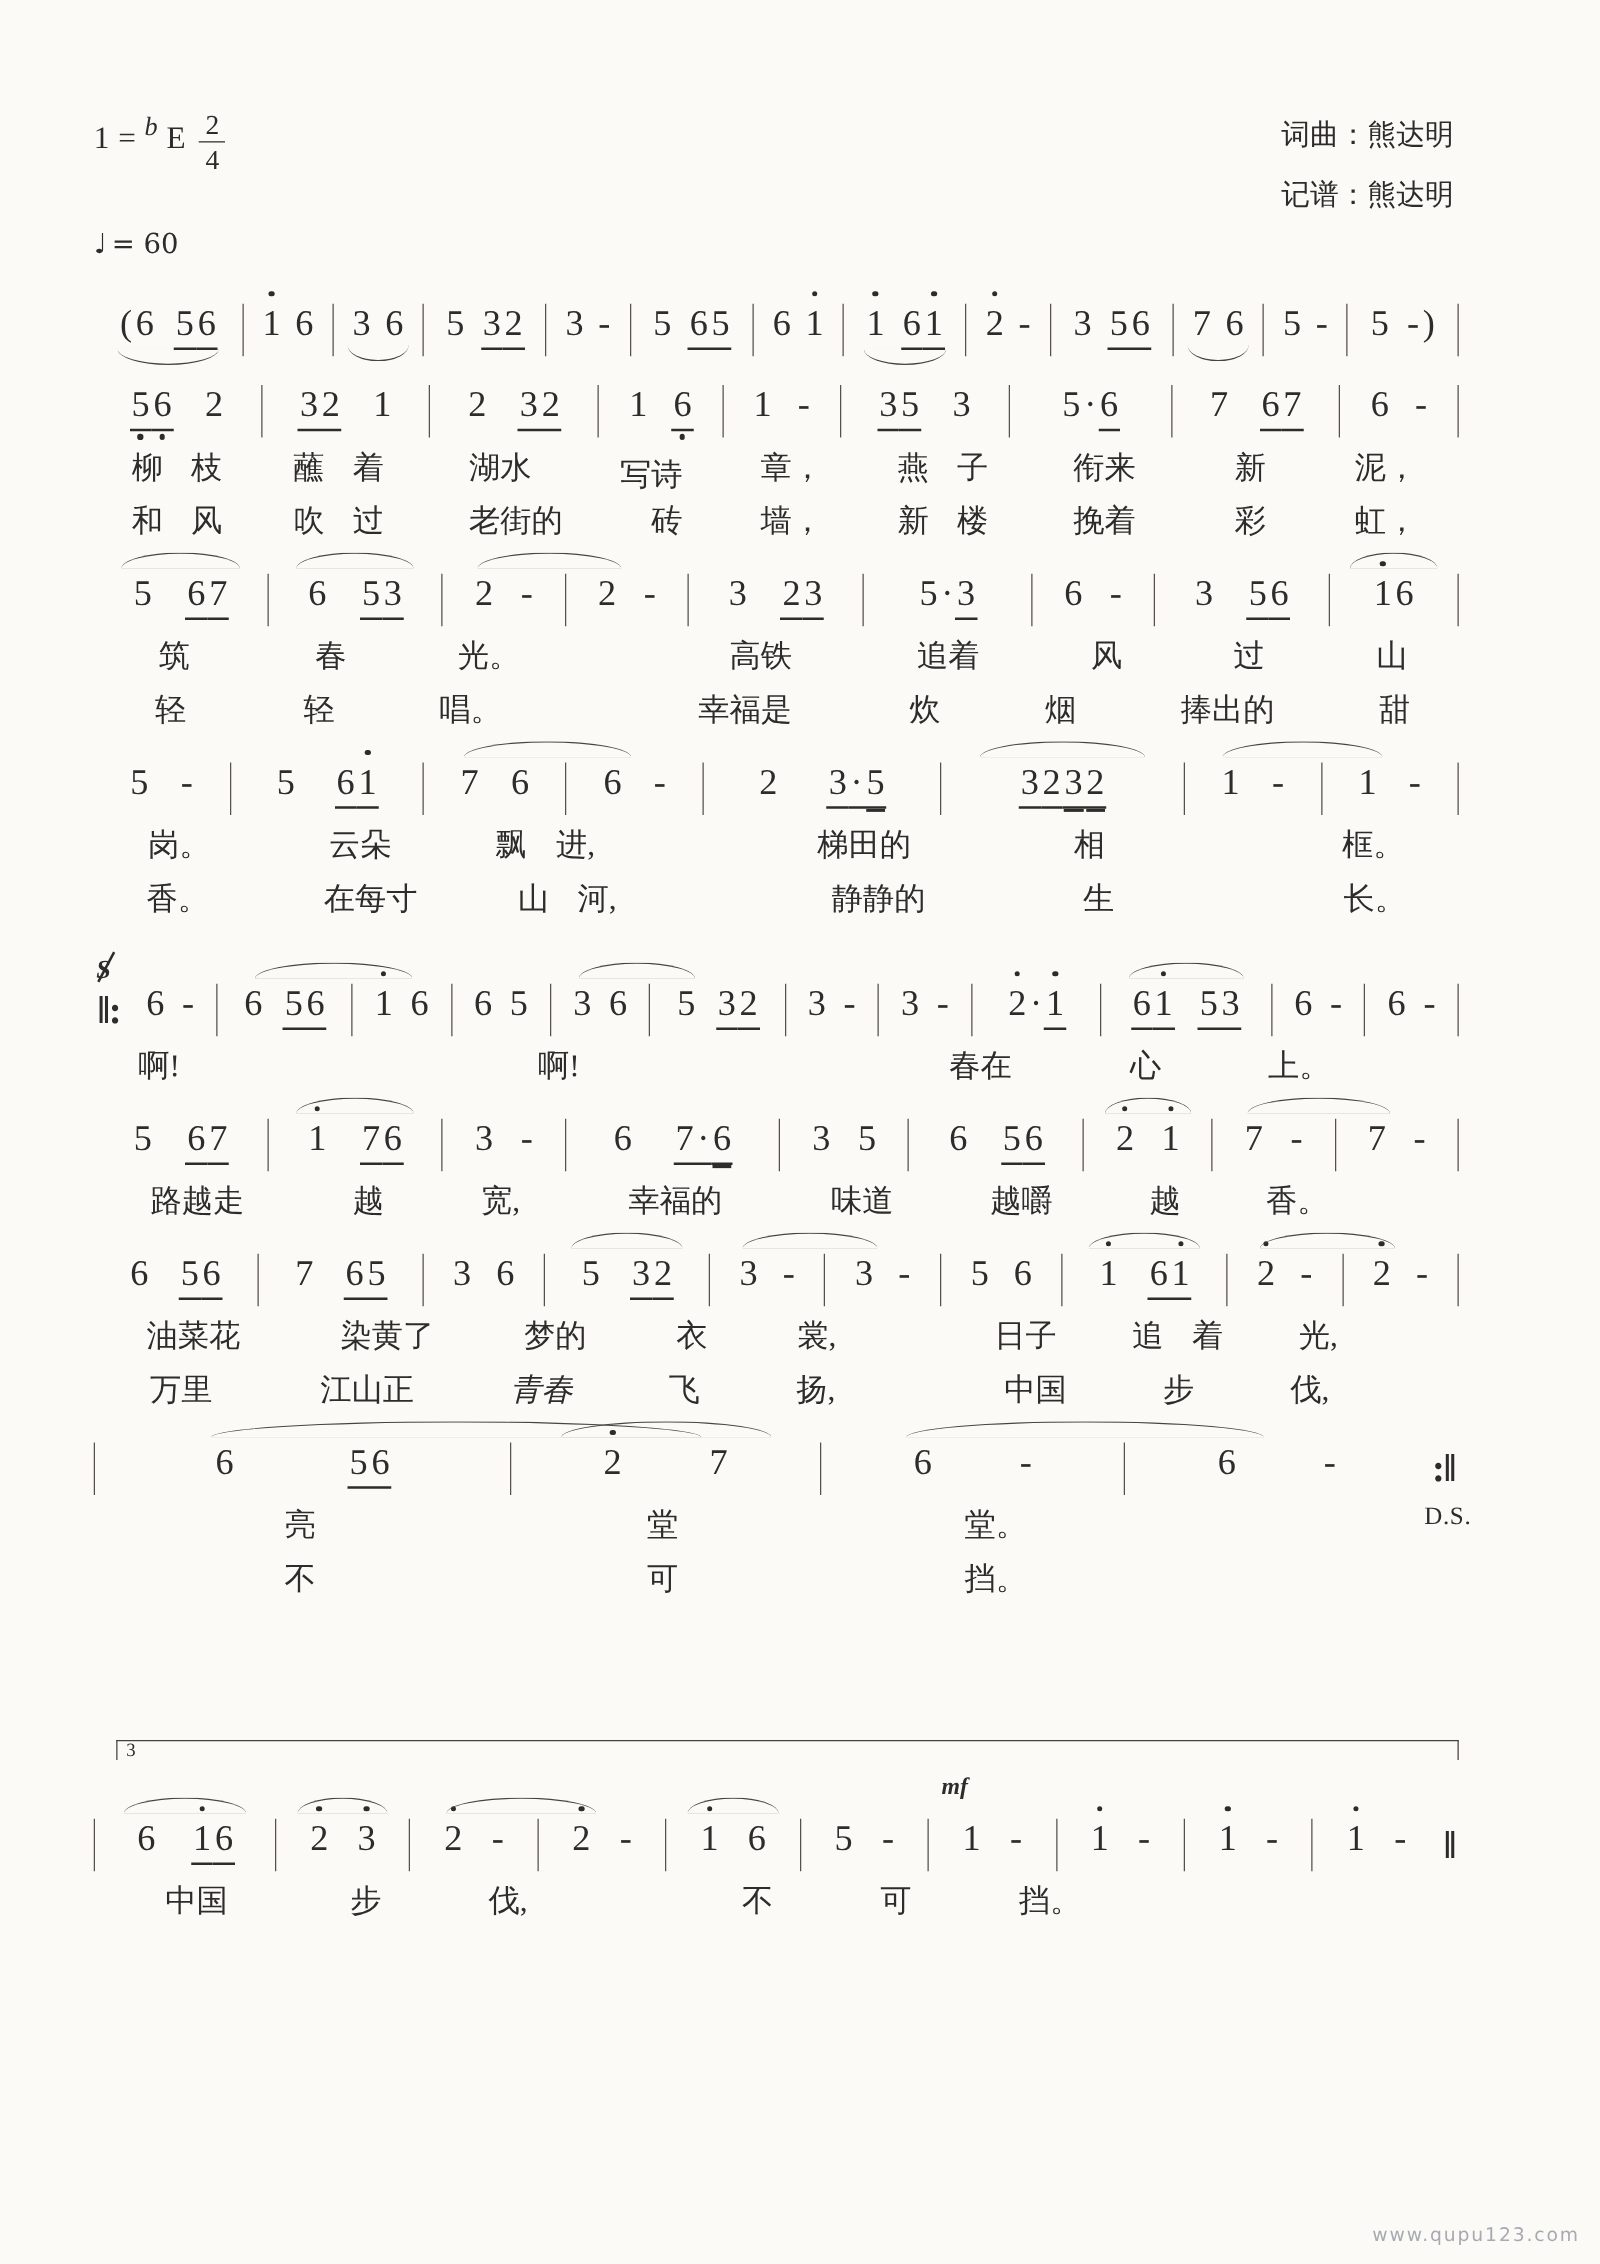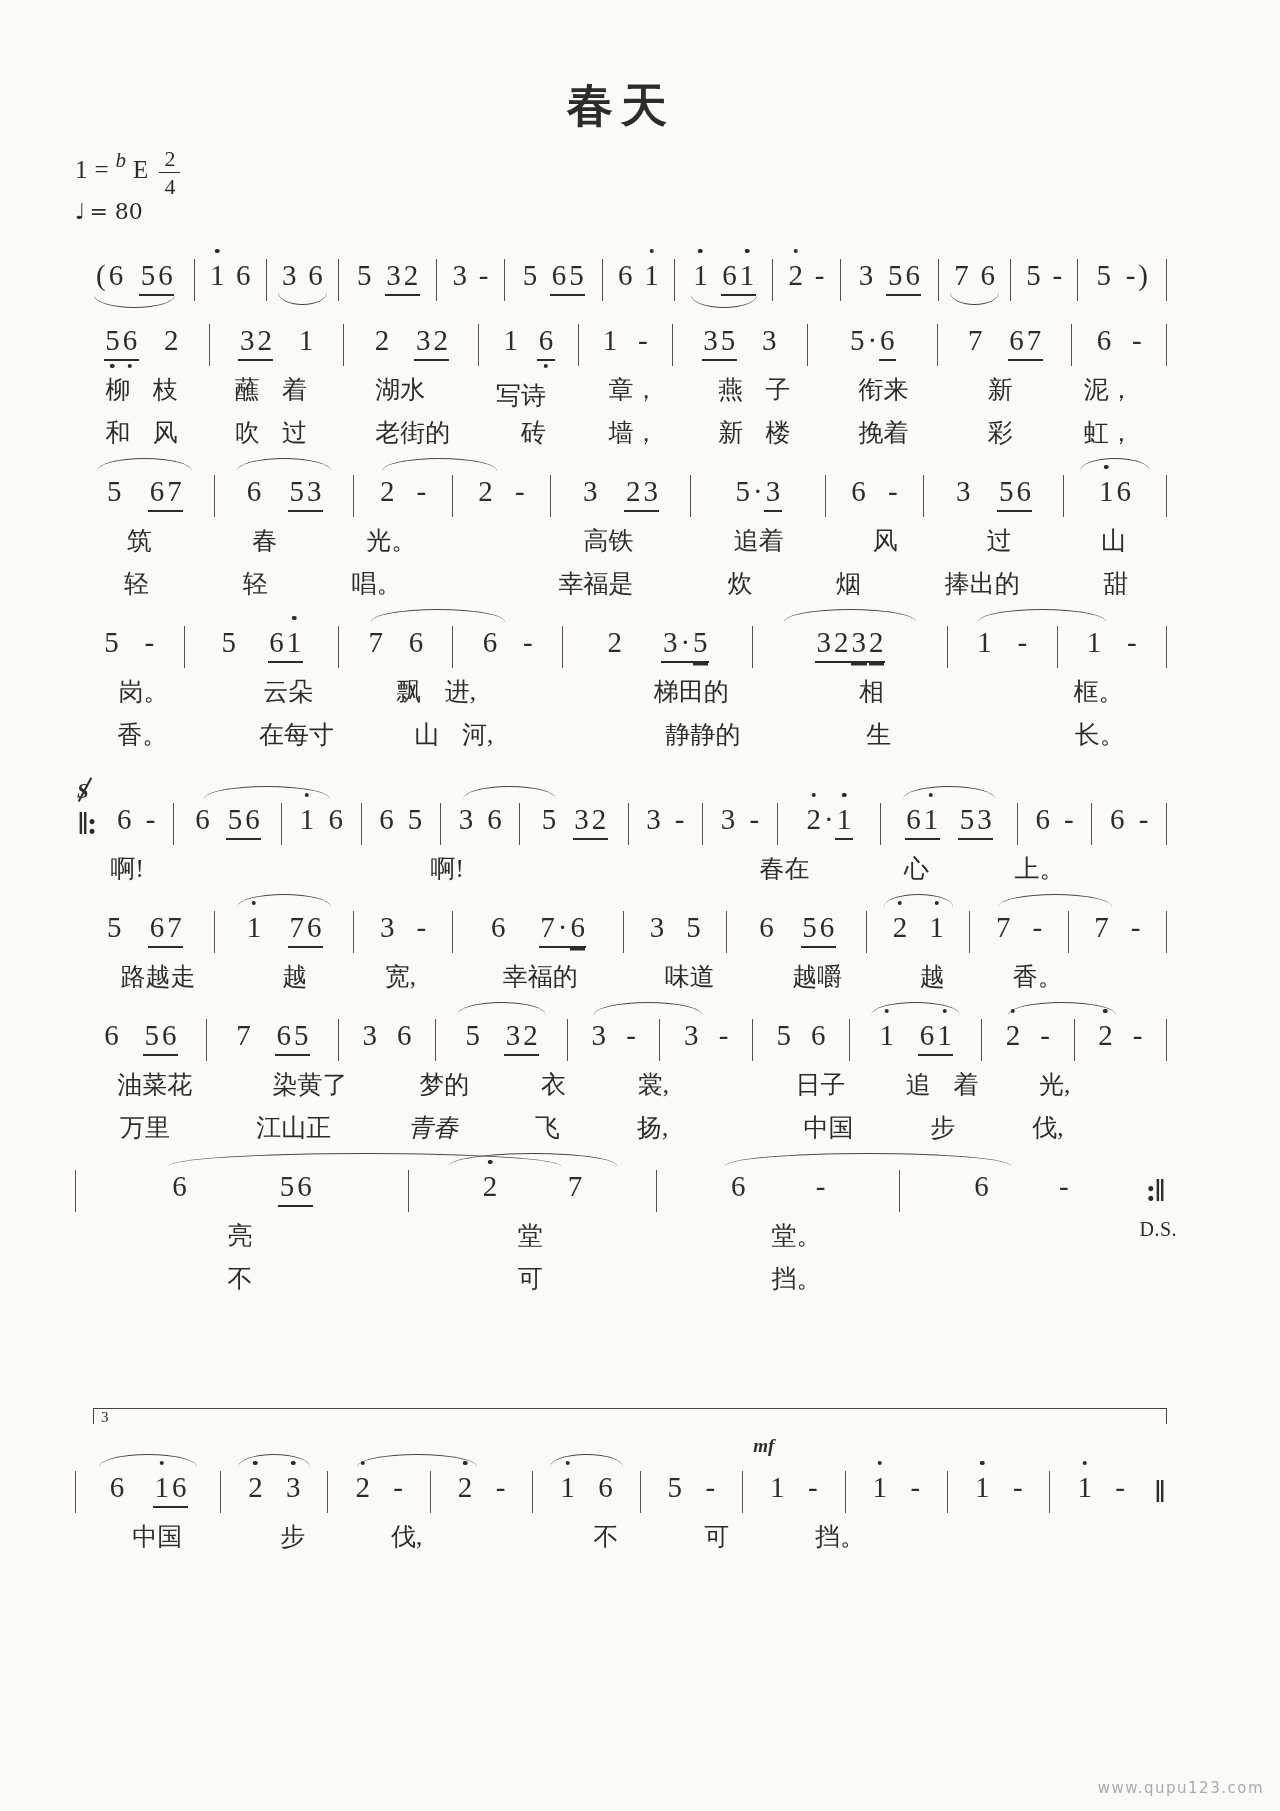--- a/index.html
+++ b/index.html
@@ -56,38 +56,41 @@
   .wm-ring{width:26px;height:26px;border:9px solid #d5493e;border-radius:50%;border-right-color:transparent;transform:rotate(-35deg);display:inline-block;}
   .wm-bars{display:inline-flex;flex-direction:column;gap:4px;}
   .wm-bars i{display:block;width:15px;height:4.5px;background:#d5493e;border-radius:1px;}
   .wm-brand{font-size:30px;font-weight:bold;color:#eda49e;letter-spacing:3px;}
   .wm-url{font-size:15px;color:#a7abb0;letter-spacing:1.5px;margin-top:2px;font-family:"DejaVu Sans",sans-serif;}
 </style>
 </head>
 <body>
 
 <div class="content">
-  <h1 class="title">春天</h1>
 
   <div class="head-row">
     <div class="key-sig">
       <span>1</span>
       <span>=</span>
       <span class="flat">b</span>
       <span>E</span>
       <span class="frac">
         <span class="num">2</span>
         <span class="den">4</span>
       </span>
     </div>
+    <div class="credits">
+      <div>词曲：熊达明</div>
+      <div>记谱：熊达明</div>
+    </div>
   </div>
 
   <div class="tempo">
     <span>♩</span>
-    <span>= 80</span>
+    <span>= 60</span>
   </div>
 
   <div id="score">
       <div class="system">
         <div class="notes-row">
           <div class="measure" style="flex-grow: 5;">
             <span class="arc below"></span>
             <span class="tok">
               <span class="ch">(</span>
               <span class="ch">6</span>

